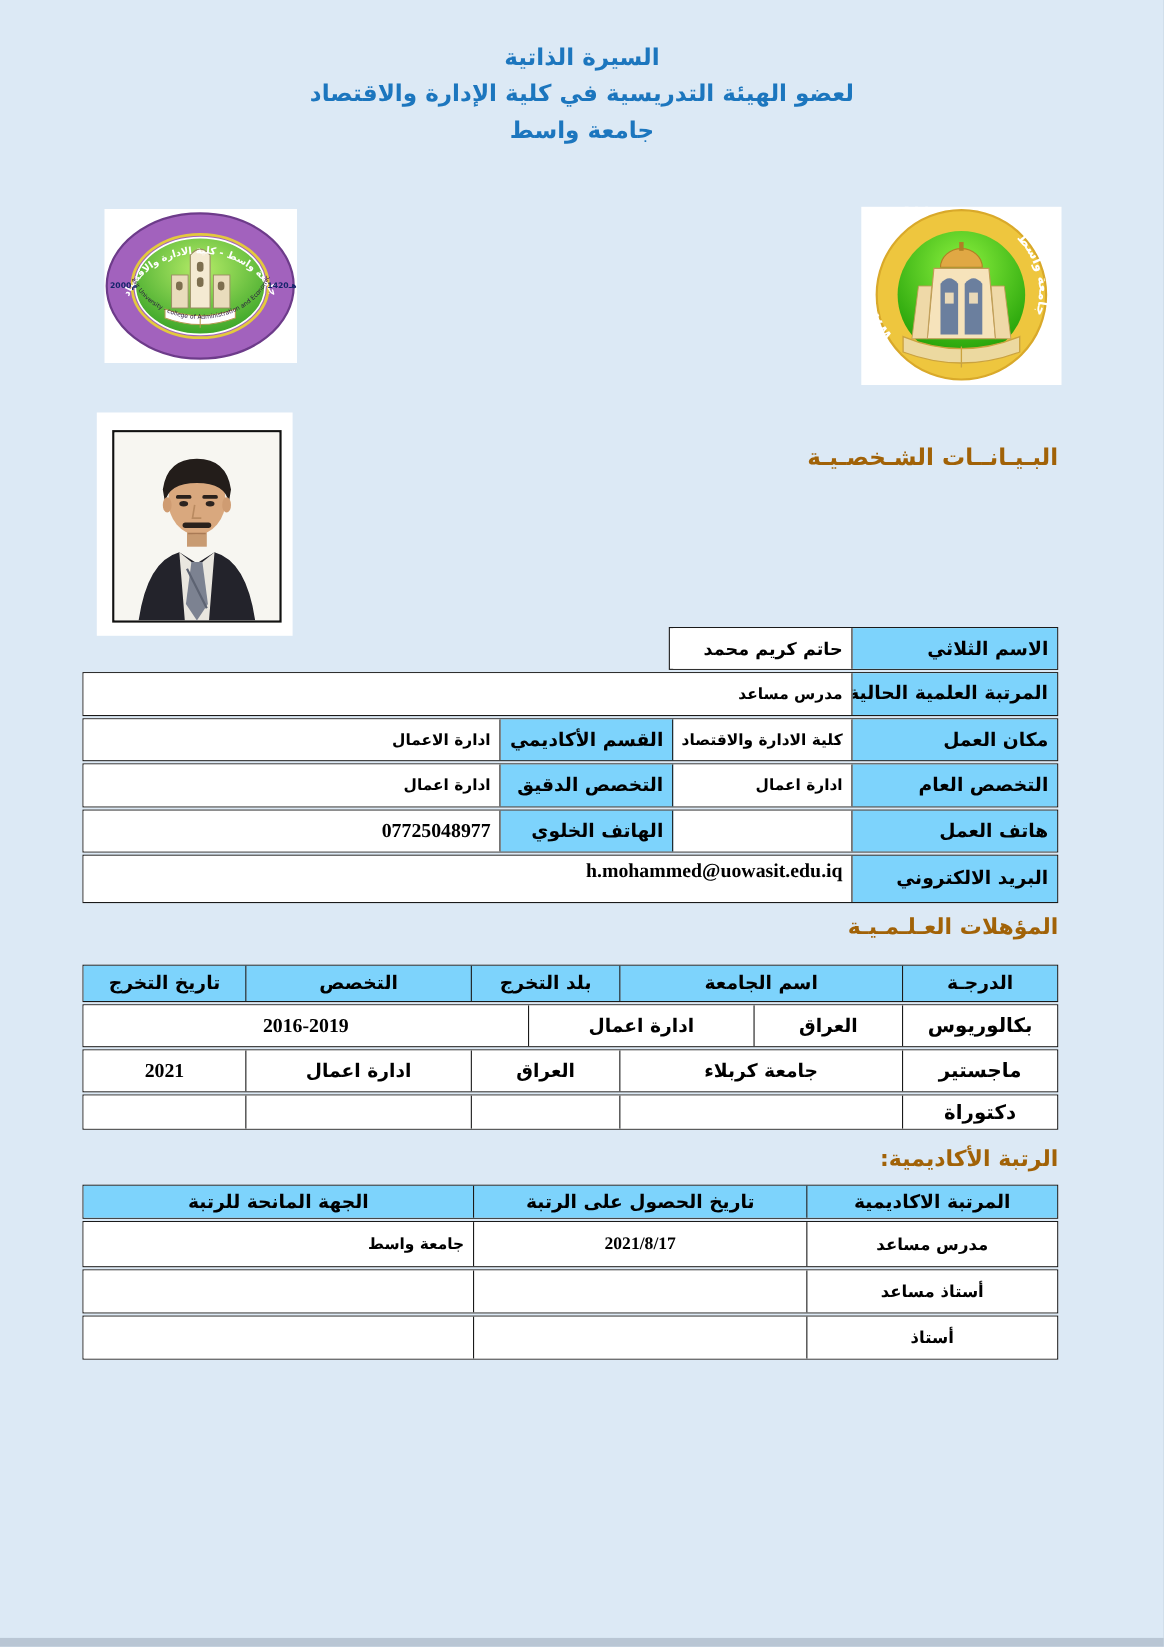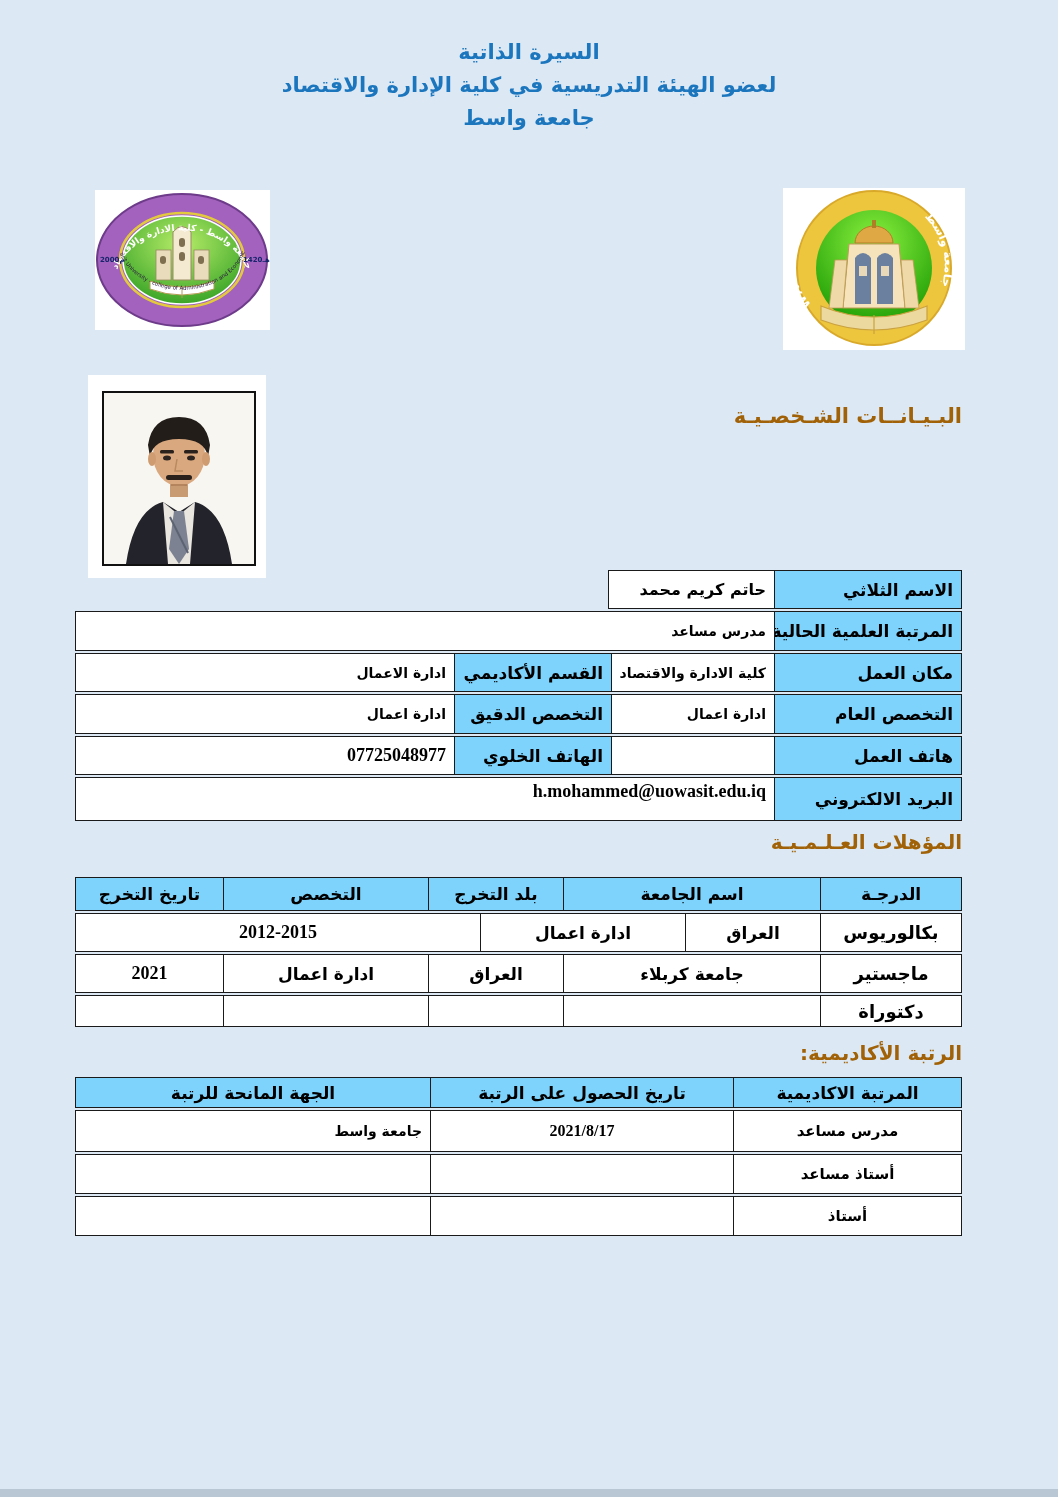--- a/index.html
+++ b/index.html
@@ -181,21 +181,21 @@
       <div class="cell lab ctr wq1">الدرجـة</div>
       <div class="cell lab ctr wq2">اسم الجامعة</div>
       <div class="cell lab ctr wq3">بلد التخرج</div>
       <div class="cell lab ctr wq4">التخصص</div>
       <div class="cell lab ctr grow">تاريخ التخرج</div>
     </div>
     <div class="trow h37">
       <div class="cell ctr wq1 lg" style="font-size:18px;">بكالوريوس</div>
       <div class="cell ctr wq3 lg" style="font-size:17px;">العراق</div>
       <div class="cell ctr wq4 lg" style="font-size:17px;">ادارة اعمال</div>
-      <div class="cell ctr grow serif">2012-2015</div>
+      <div class="cell ctr grow serif">2016-2019</div>
     </div>
     <div class="trow h37">
       <div class="cell ctr wq1 lg" style="font-size:18px;">ماجستير</div>
       <div class="cell ctr wq2 lg" style="font-size:17px;">جامعة كربلاء</div>
       <div class="cell ctr wq3 lg" style="font-size:17px;">العراق</div>
       <div class="cell ctr wq4 lg" style="font-size:17px;">ادارة اعمال</div>
       <div class="cell ctr grow serif">2021</div>
     </div>
     <div class="trow h30">
       <div class="cell ctr wq1 lg" style="font-size:18px;">دكتوراة</div>

